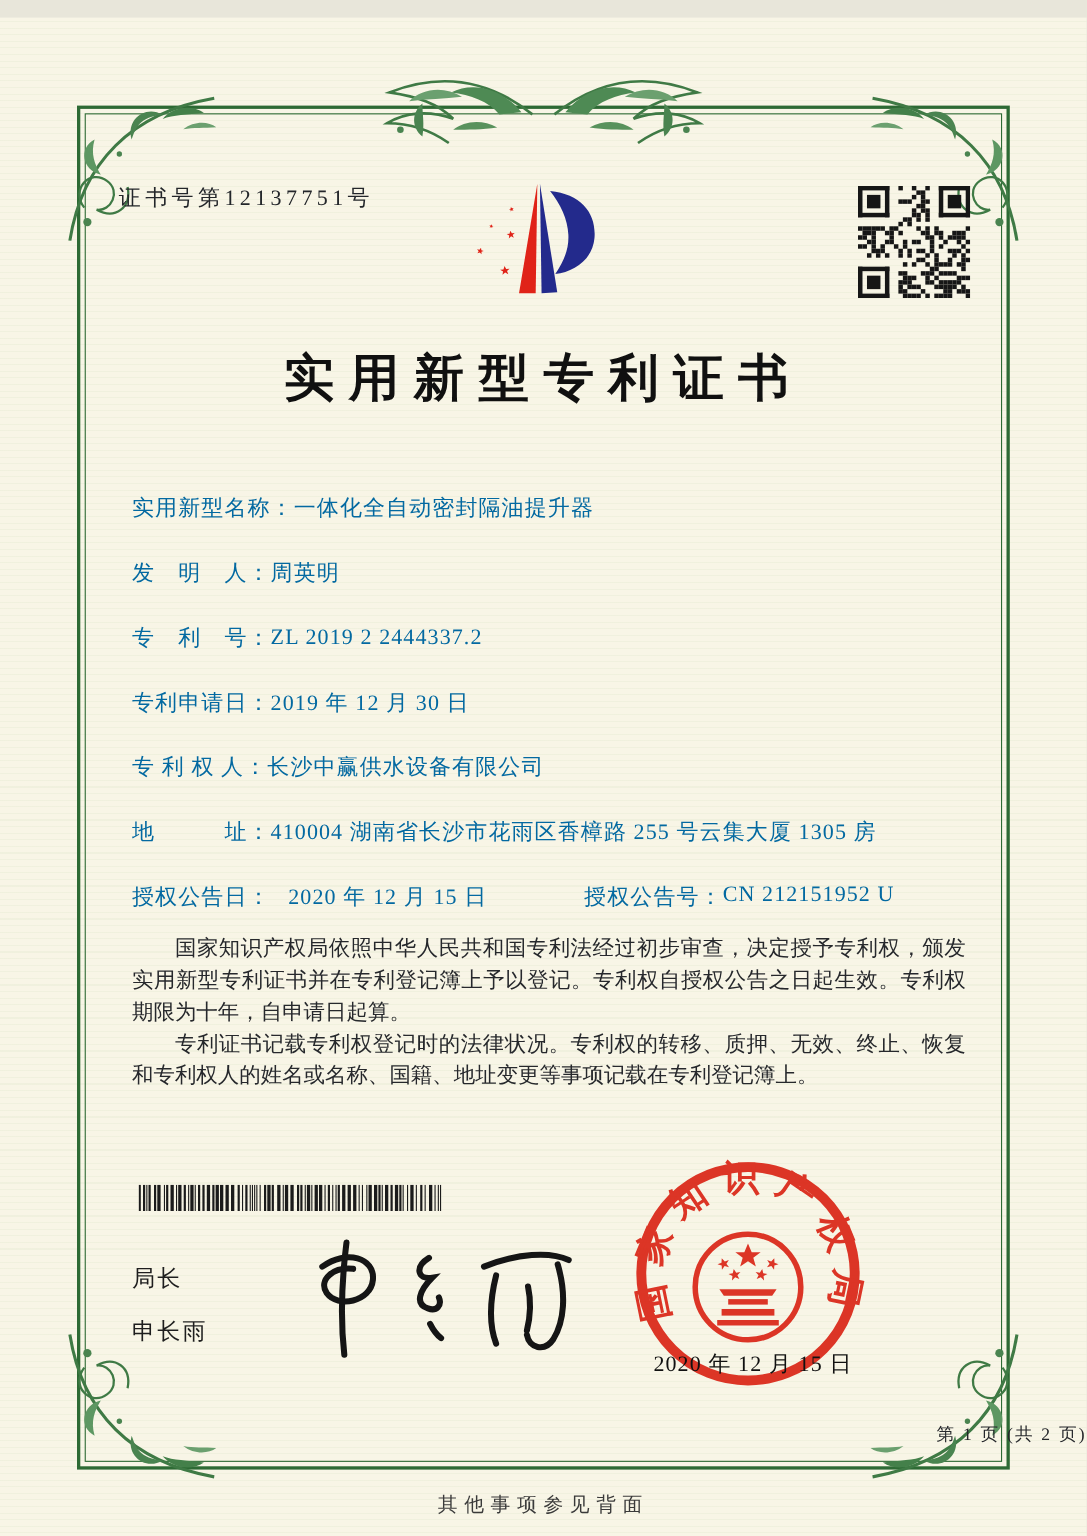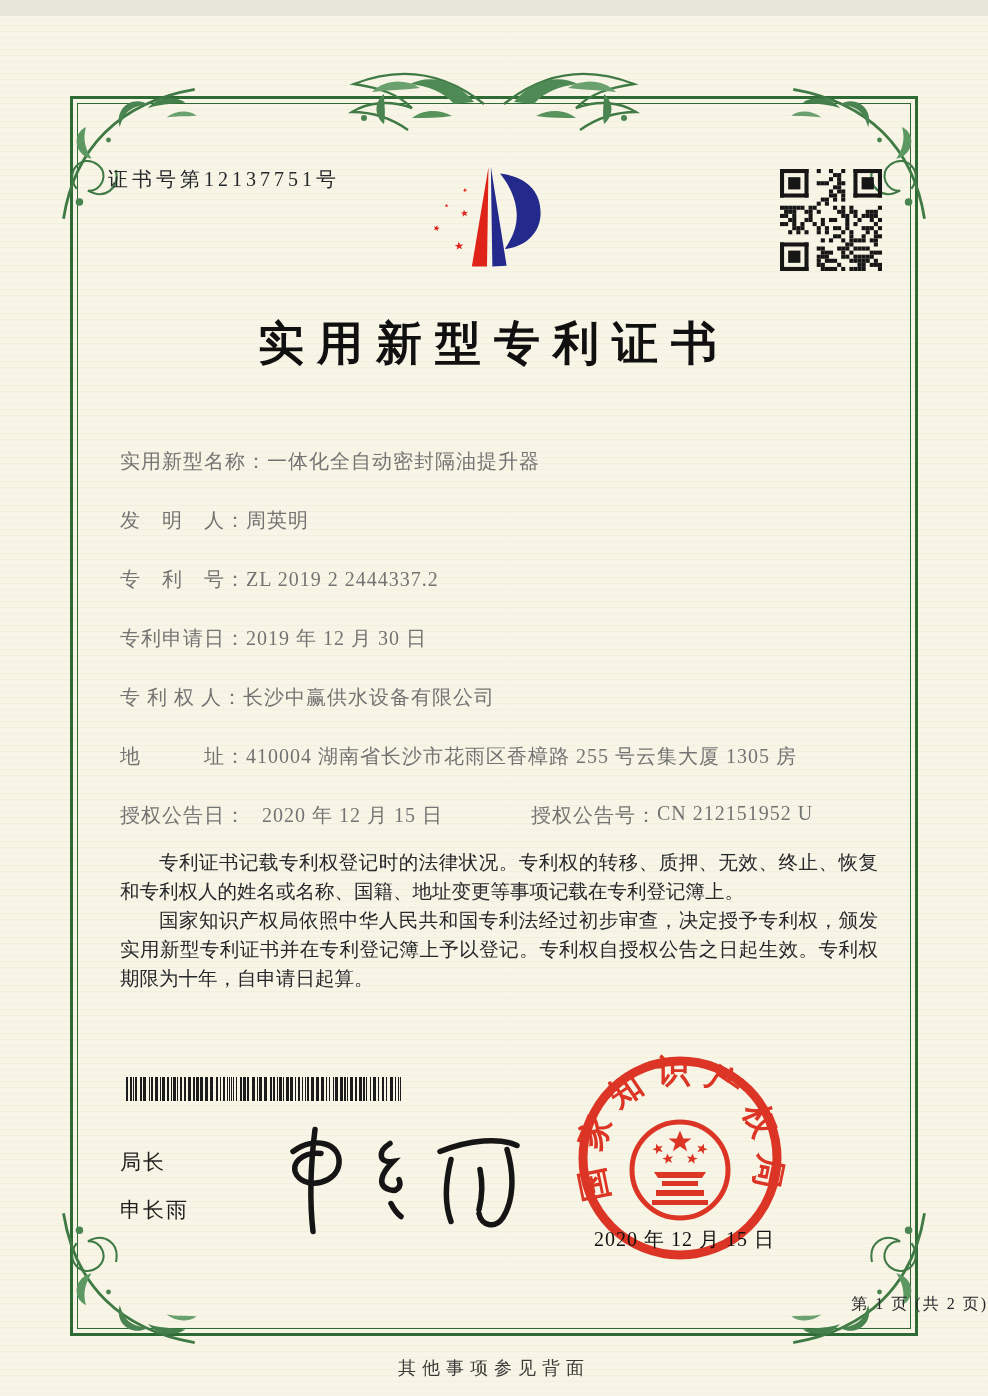--- a/index.html
+++ b/index.html
@@ -42,21 +42,21 @@
   .logo { position:absolute; left:408px; top:142px; width:196px; height:134px; }
   .qr   { position:absolute; left:780px; top:153px; width:102px; height:102px; }
 
   .title {
     position:absolute; left:0; top:297px; width:100%;
     text-align:center; font-size:46px; font-weight:bold;
     letter-spacing:13px; color:#101010;
   }
 
   .fields { position:absolute; left:120px; top:416px; width:770px; }
-  .frow { height:59px; display:flex; align-items:center; font-size:20px; color:#737373; }
+  .frow { height:59px; display:flex; align-items:center; font-size:20px; color:#0369a1; }
   .frow .lbl { white-space:pre; letter-spacing:1px; }
   .frow .val { white-space:pre; letter-spacing:1px; }
   .frow-double { display:flex; gap:16px; }
   .pair2 { margin-left:72px; display:flex; }
 
   .bodytext {
     position:absolute; left:120px; top:832px; width:758px;
     font-size:19.5px; line-height:29px; text-align:justify; color:#26282c;
   }
   .bodytext p { text-indent:2em; }
@@ -375,22 +375,22 @@
       <span class="lbl">授权公告日：</span>
       <span class="val">2020 年 12 月 15 日</span>
       <span class="pair2">
         <span class="lbl">授权公告号：</span>
         <span class="val">CN 212151952 U</span>
       </span>
     </div>
   </div>
 
   <div class="bodytext">
+    <p>国家知识产权局依照中华人民共和国专利法经过初步审查，决定授予专利权，颁发实用新型专利证书并在专利登记簿上予以登记。专利权自授权公告之日起生效。专利权期限为十年，自申请日起算。</p>
     <p>专利证书记载专利权登记时的法律状况。专利权的转移、质押、无效、终止、恢复和专利权人的姓名或名称、国籍、地址变更等事项记载在专利登记簿上。</p>
-    <p>国家知识产权局依照中华人民共和国专利法经过初步审查，决定授予专利权，颁发实用新型专利证书并在专利登记簿上予以登记。专利权自授权公告之日起生效。专利权期限为十年，自申请日起算。</p>
   </div>
 
   <svg class="barcode" id="barcode-svg" viewBox="0 0 281 24" preserveAspectRatio="none">
       <rect x="0" y="0" width="2" height="24" fill="#1b1b1b"></rect>
       <rect x="4" y="0" width="2" height="24" fill="#1b1b1b"></rect>
       <rect x="7" y="0" width="1" height="24" fill="#1b1b1b"></rect>
       <rect x="9" y="0" width="2" height="24" fill="#1b1b1b"></rect>
       <rect x="14" y="0" width="2" height="24" fill="#1b1b1b"></rect>
       <rect x="17" y="0" width="3" height="24" fill="#1b1b1b"></rect>
       <rect x="23" y="0" width="1" height="24" fill="#1b1b1b"></rect>

